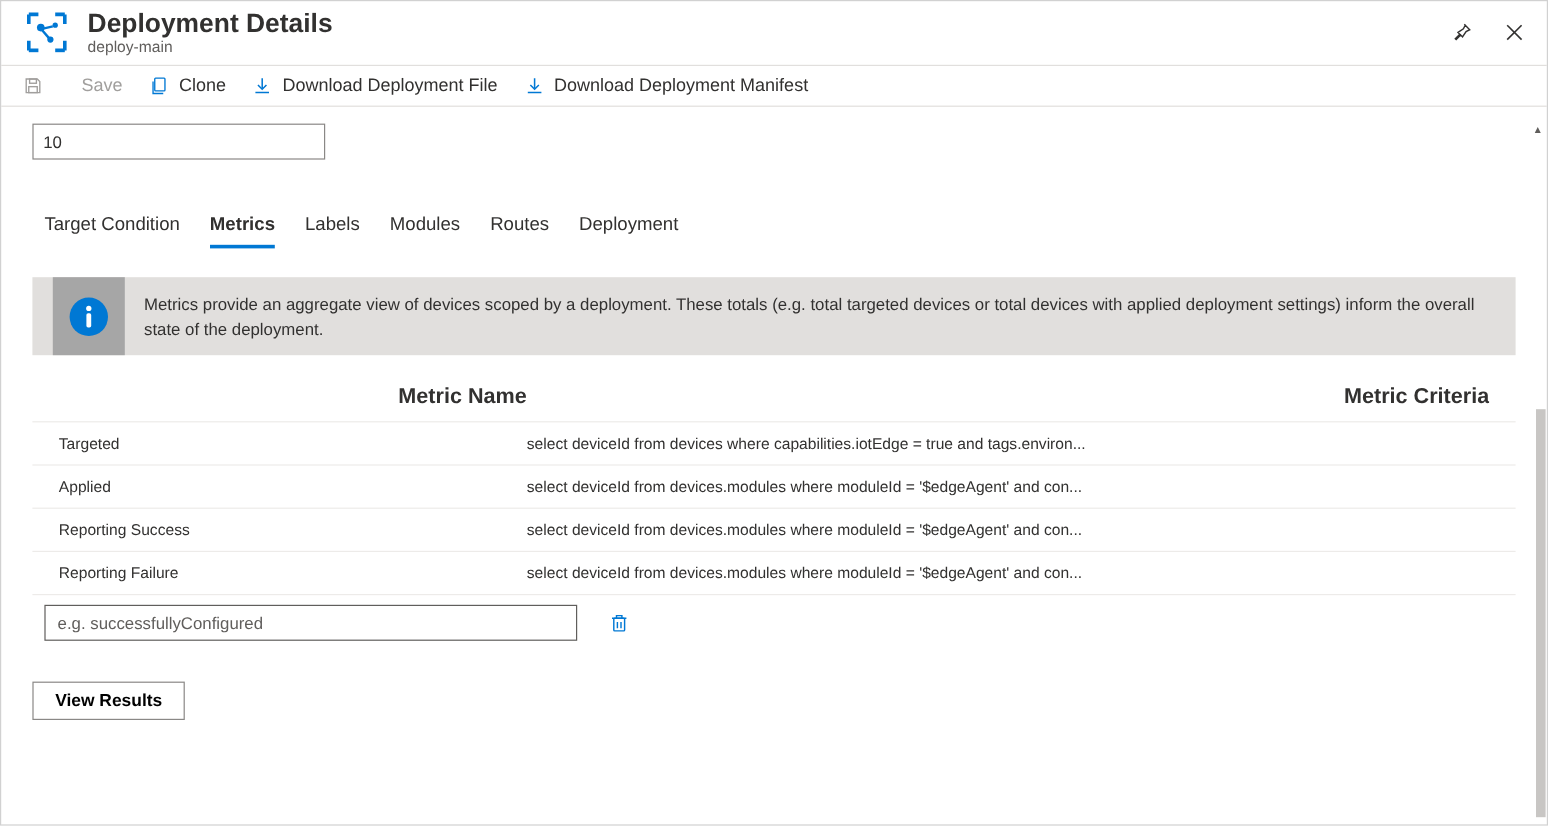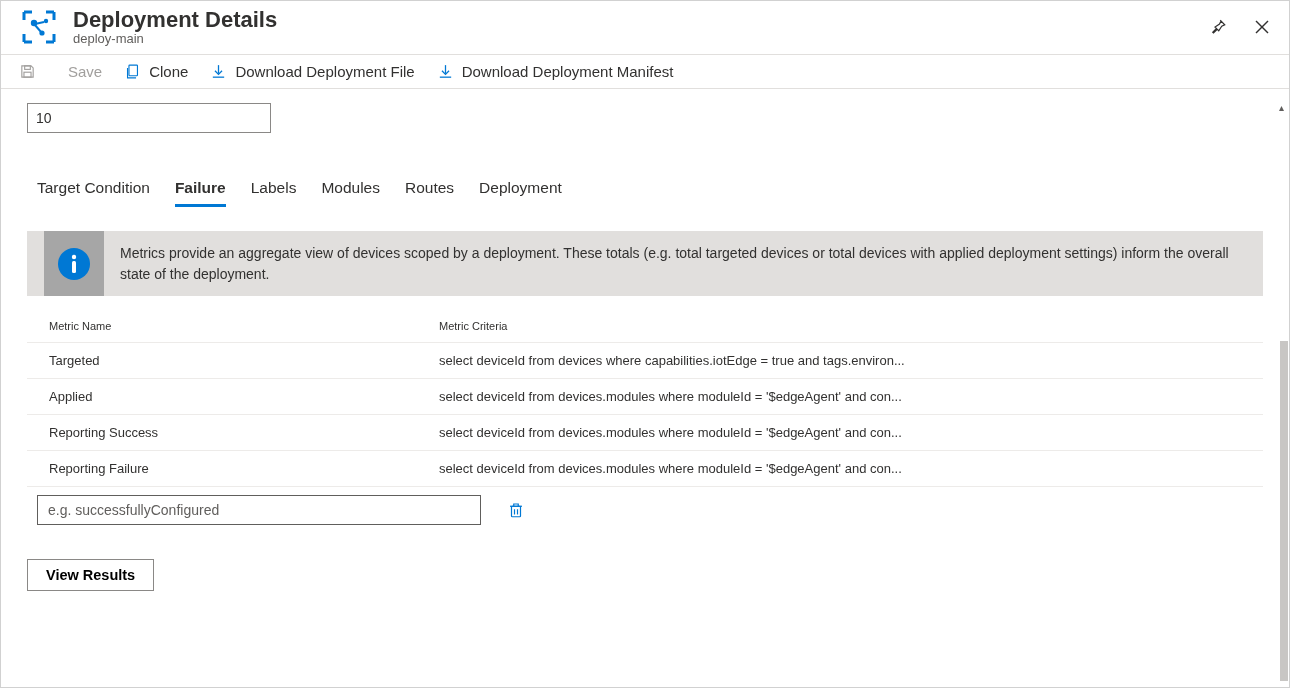--- a/index.html
+++ b/index.html
@@ -146,23 +146,24 @@
   
   .metrics-table {
     margin: 12px 26px 0 26px;
   }
   .mt-head, .mt-row, .mt-inputs {
     display: flex;
     align-items: center;
     padding: 10px 22px;
   }
   .mt-head {
-    font-weight: 400;
-    font-size: 11px;
+    font-weight: 700;
+    font-size: 18px;
     border-bottom: 1px solid #edebe9;
+    text-align: right;
   }
   .mt-row {
     border-bottom: 1px solid #edebe9;
     font-size: 13px;
   }
   .col-name { width: 390px; flex-shrink: 0; }
   .col-crit { flex: 1; overflow: hidden; text-overflow: ellipsis; white-space: nowrap; }
   .mt-inputs {
     padding: 8px 10px 8px 10px;
     gap: 18px;
@@ -279,21 +280,21 @@
   </div>
 
   <div class="body-scroll">
     <div class="spacer-top"></div>
 
     <input class="priority-input" type="text" value="10" style="">
 
     
     <div class="tabs">
       <div class="tab">Target Condition</div>
-      <div class="tab active">Failure</div>
+      <div class="tab active">Metrics</div>
       <div class="tab">Labels</div>
       <div class="tab">Modules</div>
       <div class="tab">Routes</div>
       <div class="tab">Deployment</div>
     </div>
 
     
     <div class="info-banner">
       <div class="icon-wrap">
         <svg width="36" height="36" viewBox="0 0 36 36">

